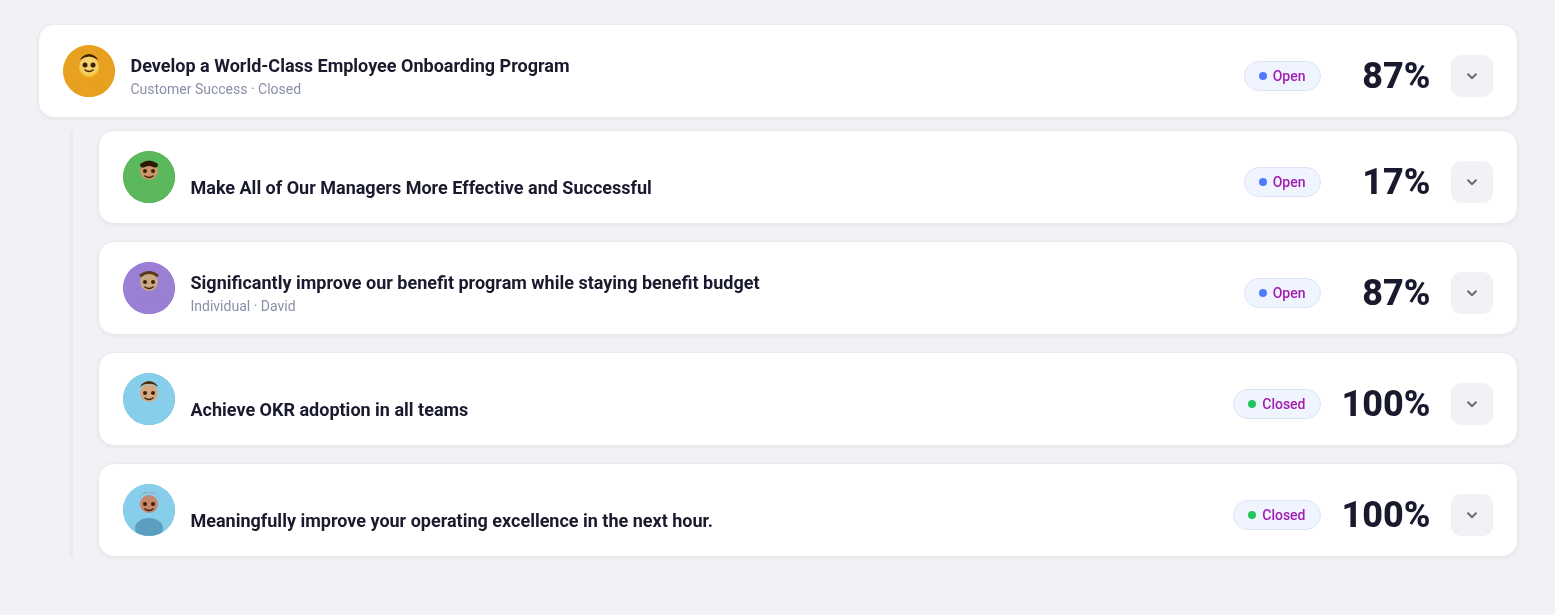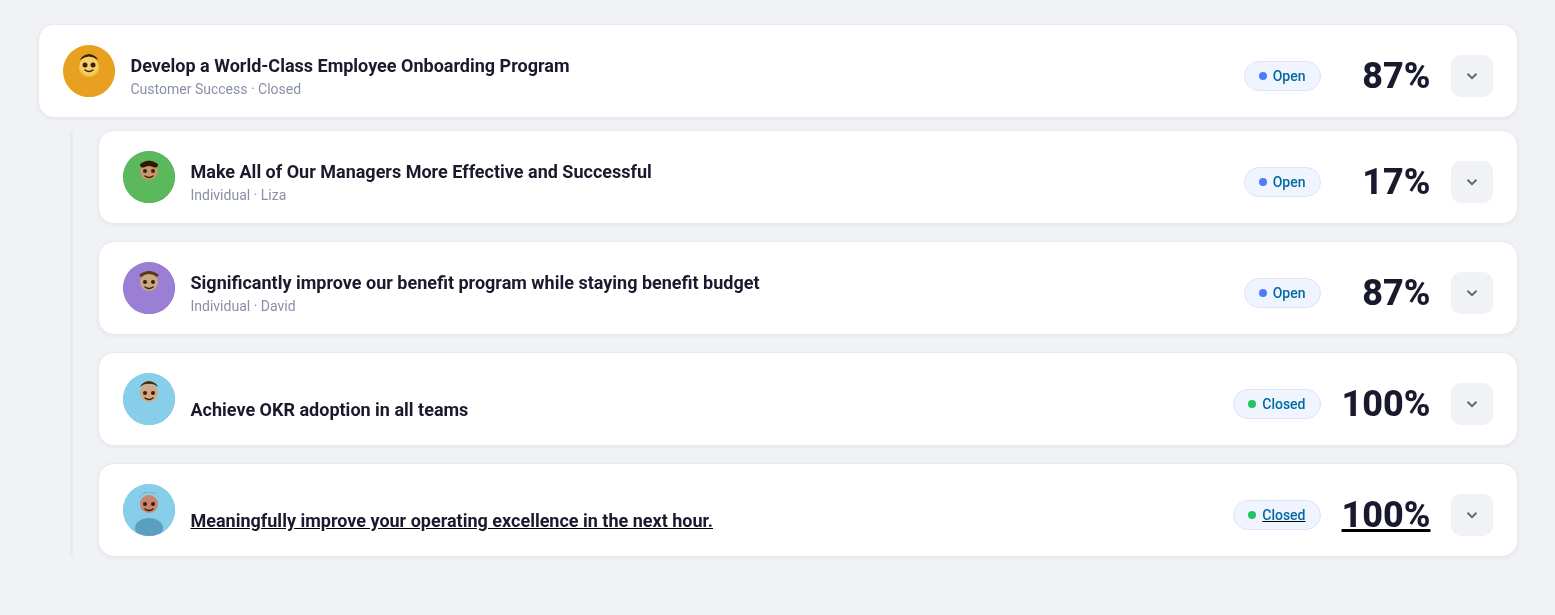--- a/index.html
+++ b/index.html
@@ -100,21 +100,21 @@
     .status-badge {
       display: flex;
       align-items: center;
       gap: 6px;
       background: #f0f4ff;
       border: 1px solid #dce4f5;
       border-radius: 20px;
       padding: 6px 14px;
       font-size: 14px;
       font-weight: 500;
-      color: #0369a1;
+      color: #a21caf;
       white-space: nowrap;
     }
     .status-badge .dot {
       width: 8px;
       height: 8px;
       border-radius: 50%;
       flex-shrink: 0;
     }
     .dot.open { background: #4f7cff; }
     .dot.closed { background: #22c55e; }
@@ -191,21 +191,20 @@
     <circle cx="26" cy="20" r="9" fill="#c8956e"></circle>
     <circle cx="22" cy="20" r="2" fill="#3d2000"></circle>
     <circle cx="30" cy="20" r="2" fill="#3d2000"></circle>
     <path d="M22 25 Q26 28 30 25" stroke="#3d2000" stroke-width="1.5" fill="none" stroke-linecap="round"></path>
     <path d="M17 13 Q26 6 35 13 Q35 18 30 16 Q26 14 22 16 Q17 18 17 13Z" fill="#2d1a00"></path>
     <ellipse cx="26" cy="44" rx="14" ry="10" fill="#5cb85c"></ellipse>
   </svg>
       </div>
       <div class="info">
         <div class="title">Make All of Our Managers More Effective and Successful</div>
-        <div class="subtitle">Individual · Liza</div>
       </div>
       <div class="right-section">
         <div class="status-badge">
           <span class="dot open"></span>
           <span>Open</span>
         </div>
         <div class="percentage">17%</div>
         <button class="chevron-btn">
           <svg viewBox="0 0 24 24">
             <polyline points="6 9 12 15 18 9" stroke="#666" stroke-width="2.5" fill="none"></polyline>
@@ -269,21 +268,21 @@
         <div class="percentage">100%</div>
         <button class="chevron-btn">
           <svg viewBox="0 0 24 24">
             <polyline points="6 9 12 15 18 9" stroke="#666" stroke-width="2.5" fill="none"></polyline>
           </svg>
         </button>
       </div>
     </div>
   </div>
       <div class="child-row">
-    <div class="card" style="flex:1;text-decoration:underline;">
+    <div class="card" style="flex:1;">
       <div class="avatar julia-child">
         <svg width="52" height="52" viewBox="0 0 52 52" xmlns="http://www.w3.org/2000/svg">
     <circle cx="26" cy="26" r="26" fill="#87ceeb"></circle>
     <circle cx="26" cy="20" r="9" fill="#c8856e"></circle>
     <circle cx="22" cy="20" r="2" fill="#3d2000"></circle>
     <circle cx="30" cy="20" r="2" fill="#3d2000"></circle>
     <path d="M22 25 Q26 28 30 25" stroke="#3d2000" stroke-width="1.5" fill="none" stroke-linecap="round"></path>
     <path d="M16 14 Q20 7 26 8 Q32 7 36 14 Q34 9 26 8 Q18 9 16 14Z" fill="#c04000"></path>
     <ellipse cx="26" cy="44" rx="14" ry="10" fill="#5a9fbf"></ellipse>
   </svg>

